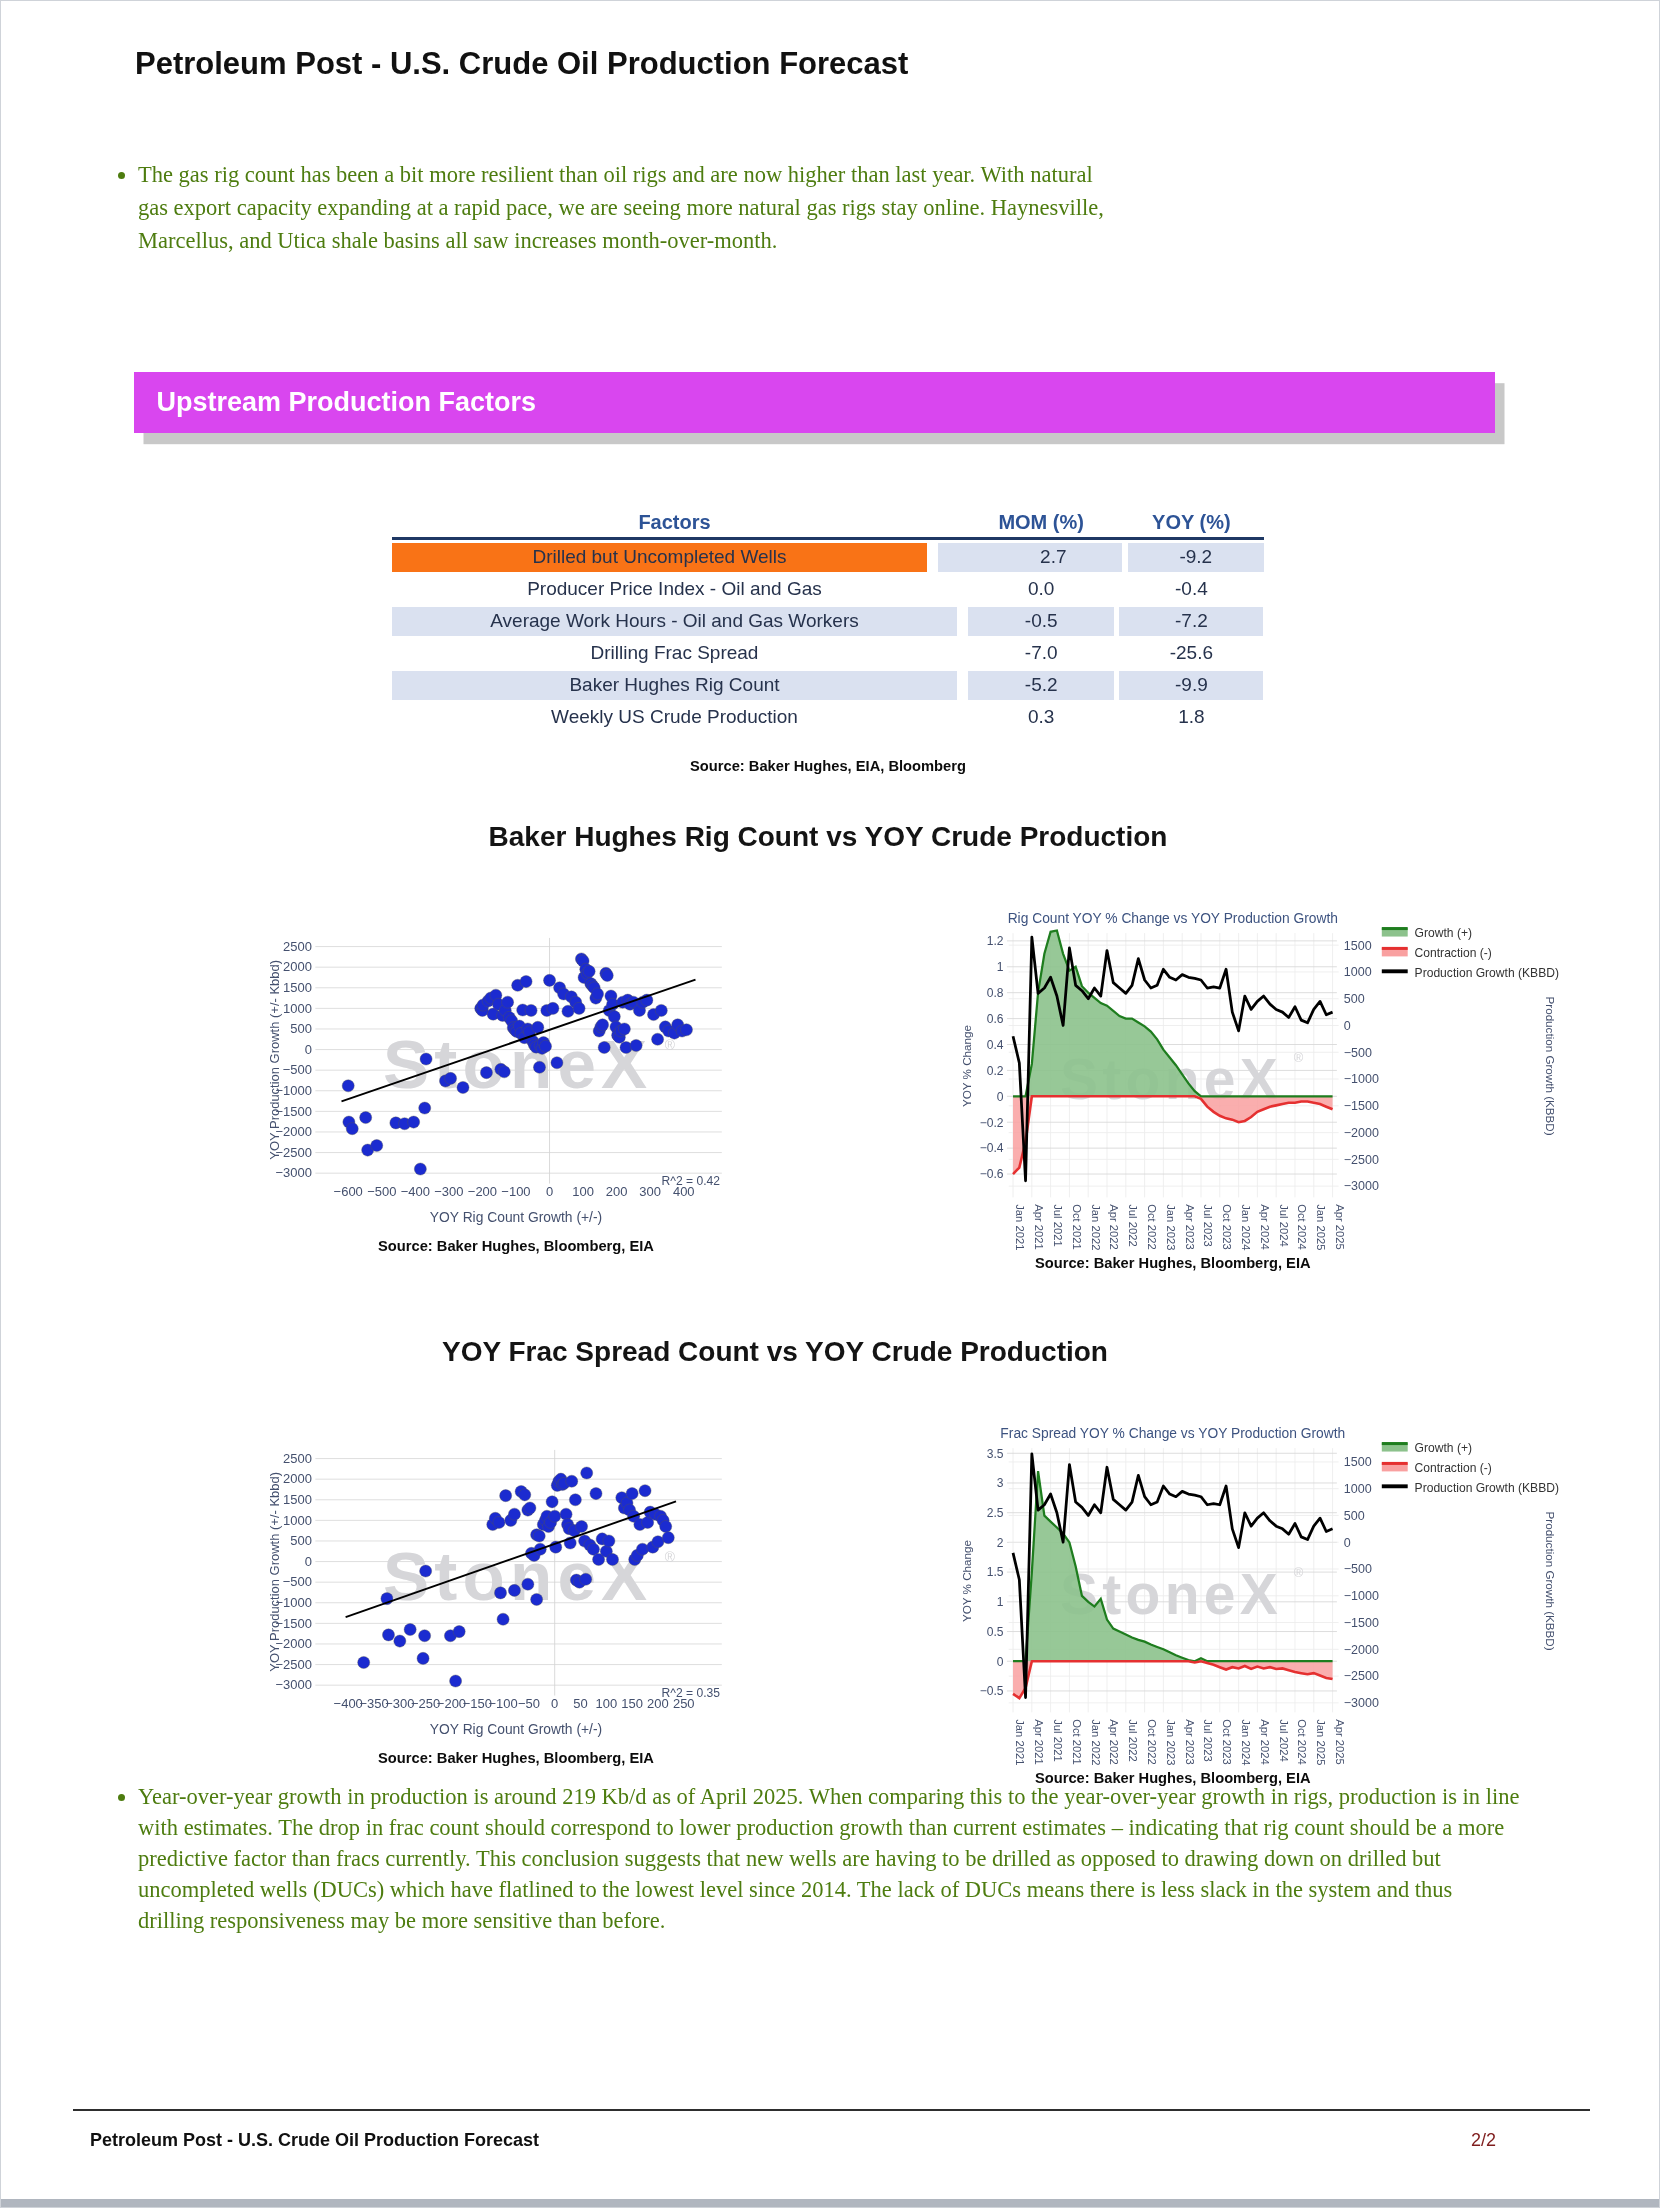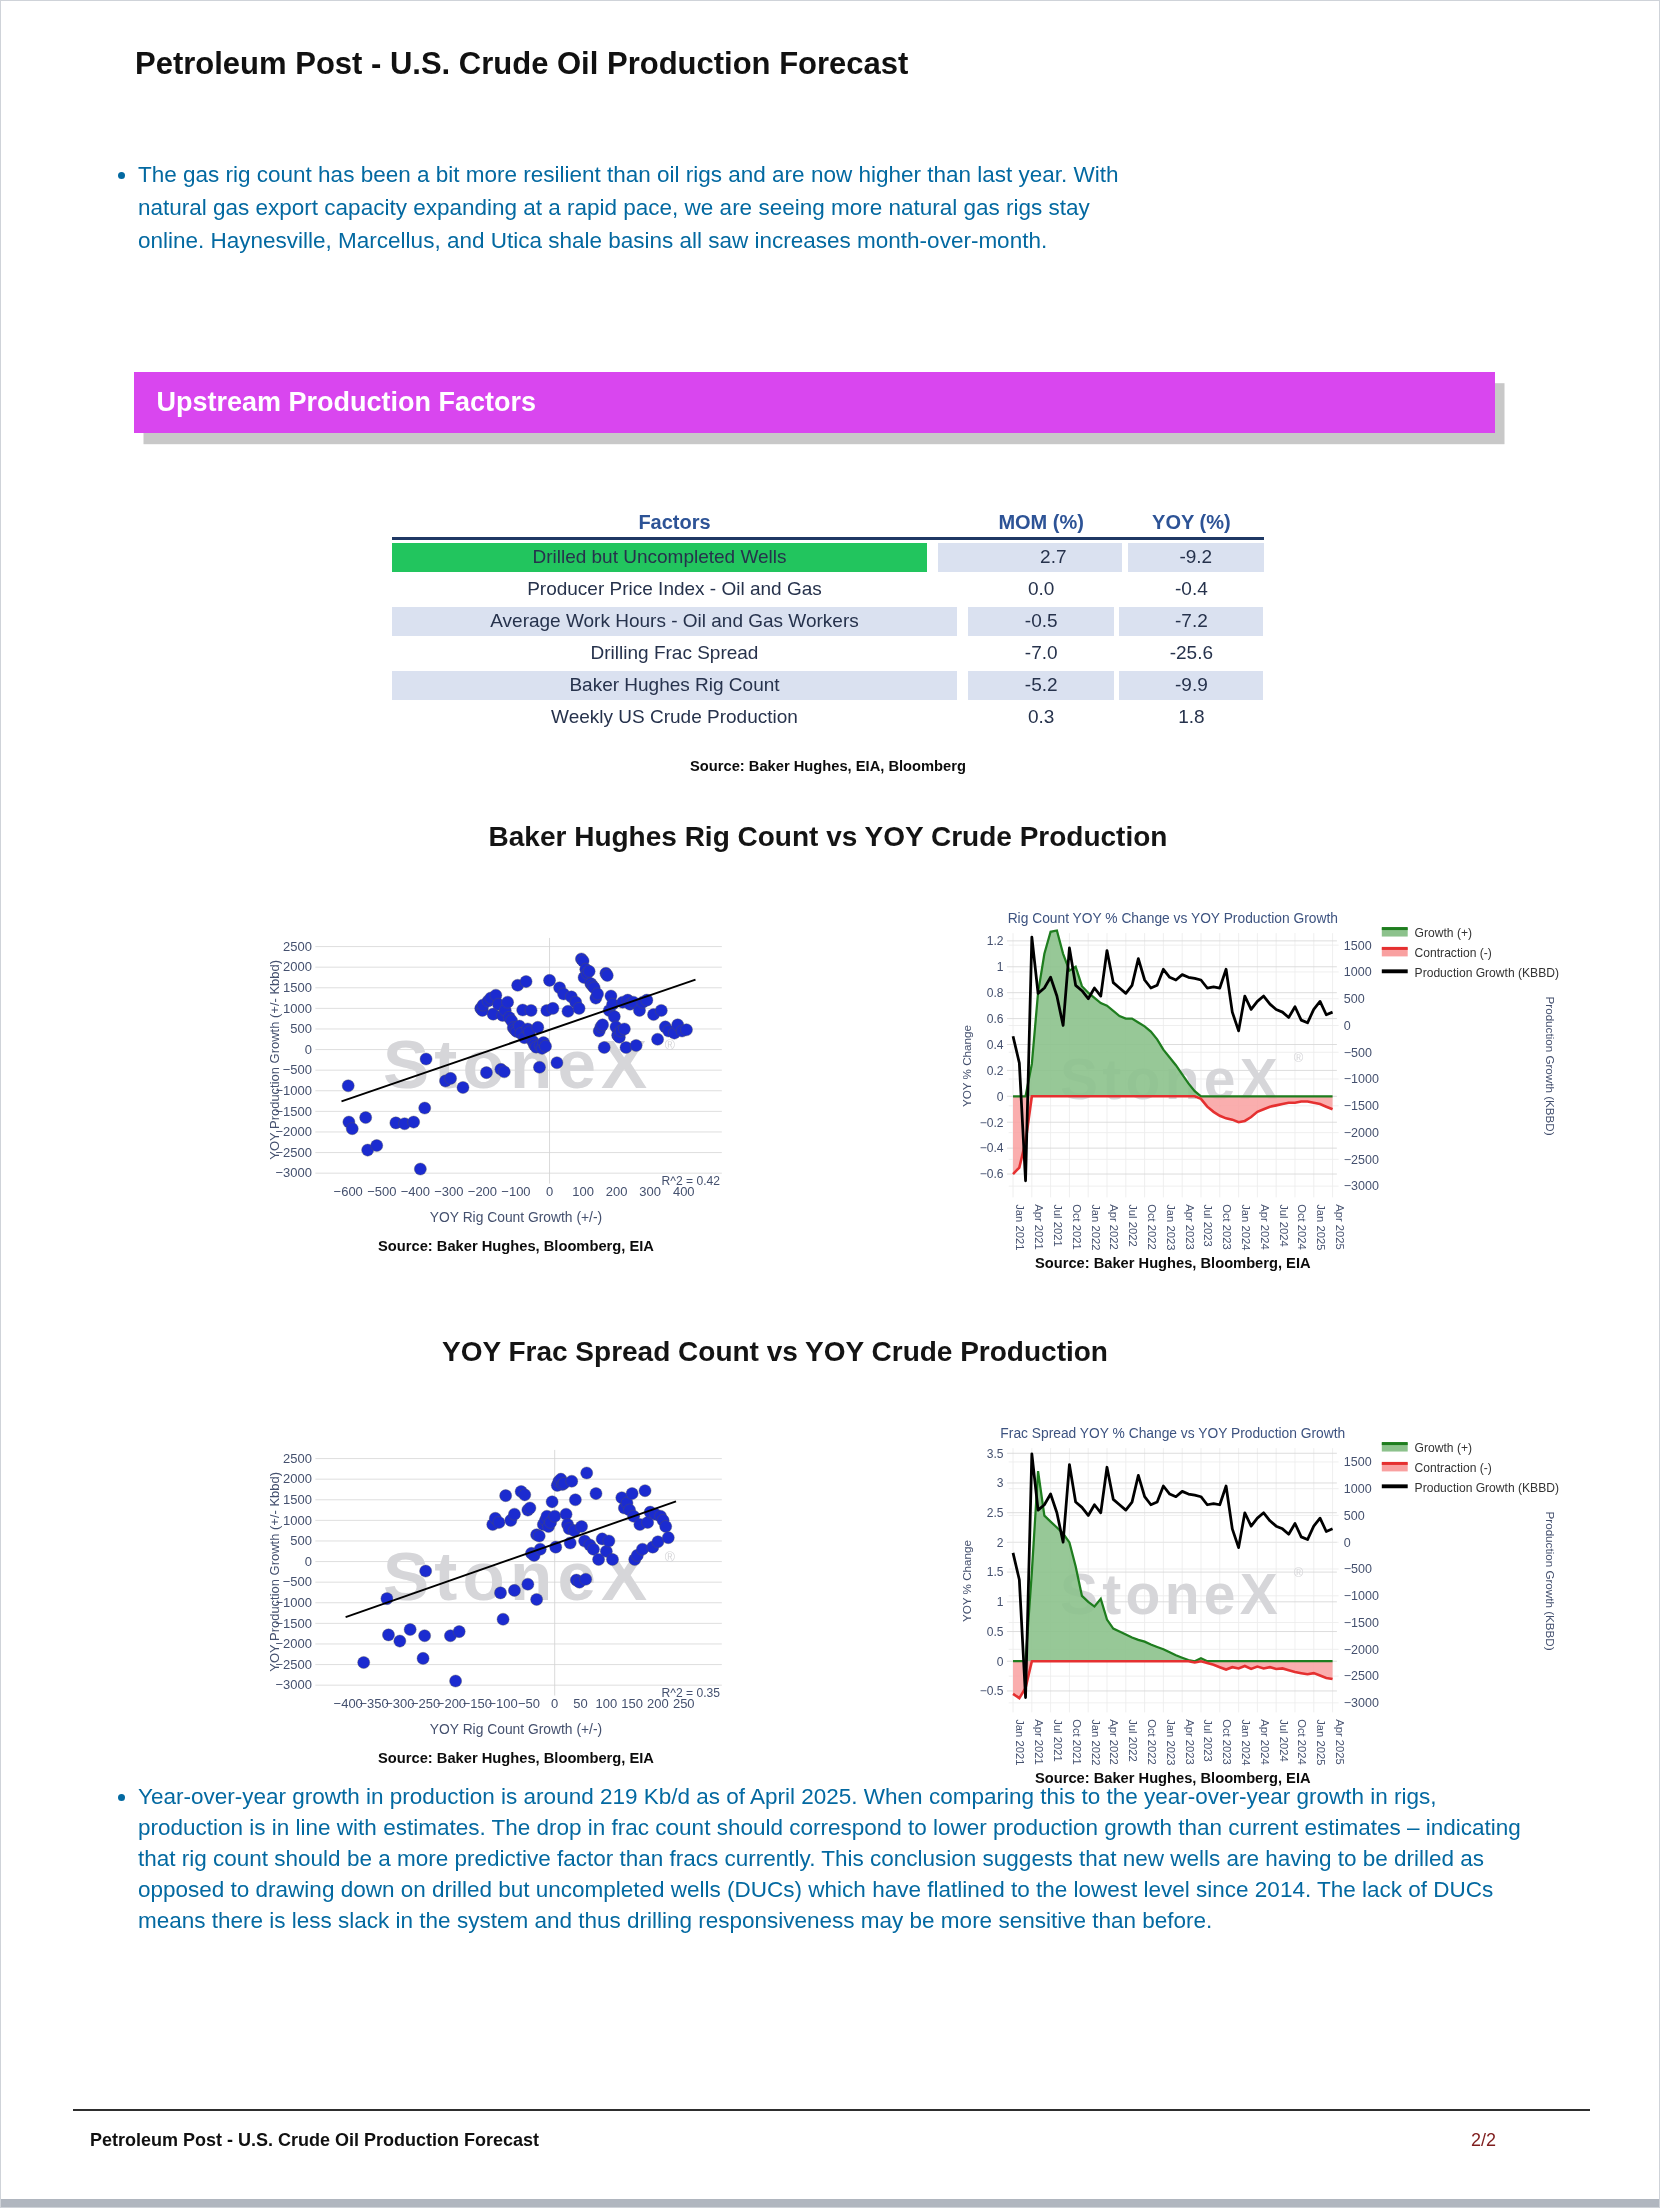--- a/index.html
+++ b/index.html
@@ -2,21 +2,21 @@
 <html style="font-size:14px"><head>
 <meta charset="utf-8">
 <style>
   html,body{margin:0;padding:0;}
   body{width:1660px;height:2208px;position:relative;background:#ffffff;
        font-family:"Liberation Sans",sans-serif;color:#1c1c1c;overflow:hidden;
        border:0.9px solid #cfd3d9;box-sizing:border-box;}
   .abs{position:absolute;}
   .page-title{left:134px;top:45px;font-size:31px;font-weight:600;color:#111;}
   .bullet-list{margin:0;padding-left:35px;}
-  .bullet-list li{font-size:22.5px;line-height:33px;color:#0369a1;}
+  .bullet-list li{font-size:22.5px;line-height:33px;color:#4d7c0f;font-family:Liberation Serif, serif;}
   .top-bullet{left:102px;top:157px;width:986px;}
   .bottom-bullet{left:102px;top:1780px;width:1384px;}
   .bottom-bullet li{line-height:31px;}
   .banner{left:133px;top:371px;width:1361px;height:61px;line-height:61px;
           padding-left:22.5px;box-sizing:border-box;color:#fff;font-size:27px;font-weight:700;
           box-shadow:9.5px 11.2px 0 #c8c8c8;}
   .tbl{left:391px;top:505px;width:872px;}
   .t-head{display:flex;height:31px;align-items:center;font-weight:700;font-size:20px;}
   .t-rule{height:2.6px;margin-bottom:0.9px;}
   .t-row{display:flex;height:32px;align-items:center;font-size:19px;color:#26324c;}
@@ -45,21 +45,21 @@
 
 <div class="abs tbl">
   <div class="t-head" style="color: rgb(45, 83, 150);">
     <div class="t-c1">Factors</div>
     <div class="t-c2">MOM (%)</div>
     <div class="t-c3">YOY (%)</div>
   </div>
   <div class="t-rule" style="background: rgb(31, 56, 100);"></div>
   <div>
       <div class="t-row">
-        <div class="t-c1" style="background: #22c55e;">Drilled but Uncompleted Wells</div>
+        <div class="t-c1" style="background: #f97316;">Drilled but Uncompleted Wells</div>
         <div class="t-c2" style="background: rgb(218, 225, 240); padding-left: 46px;">2.7</div>
         <div class="t-c3" style="background: rgb(218, 225, 240);">-9.2</div>
       </div>
       <div class="t-row">
         <div class="t-c1">Producer Price Index - Oil and Gas</div>
         <div class="t-c2">0.0</div>
         <div class="t-c3">-0.4</div>
       </div>
       <div class="t-row">
         <div class="t-c1" style="background: rgb(218, 225, 240);">Average Work Hours - Oil and Gas Workers</div>

